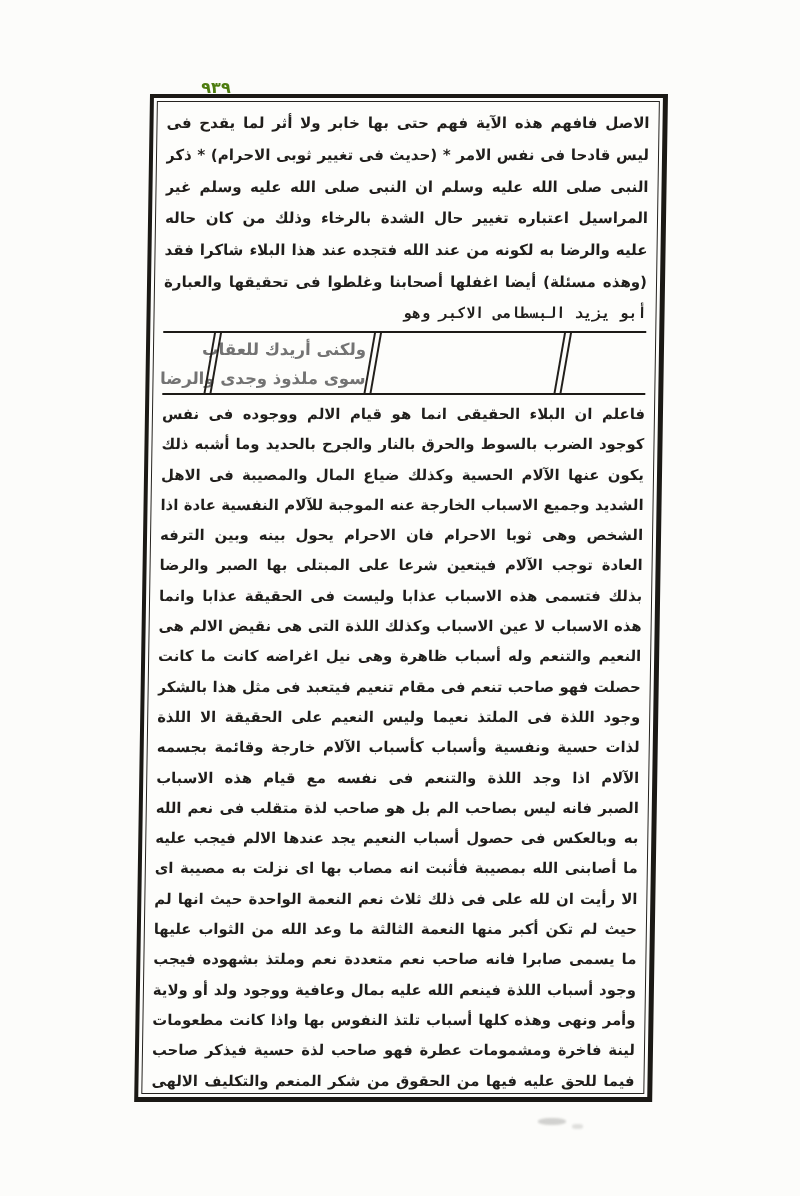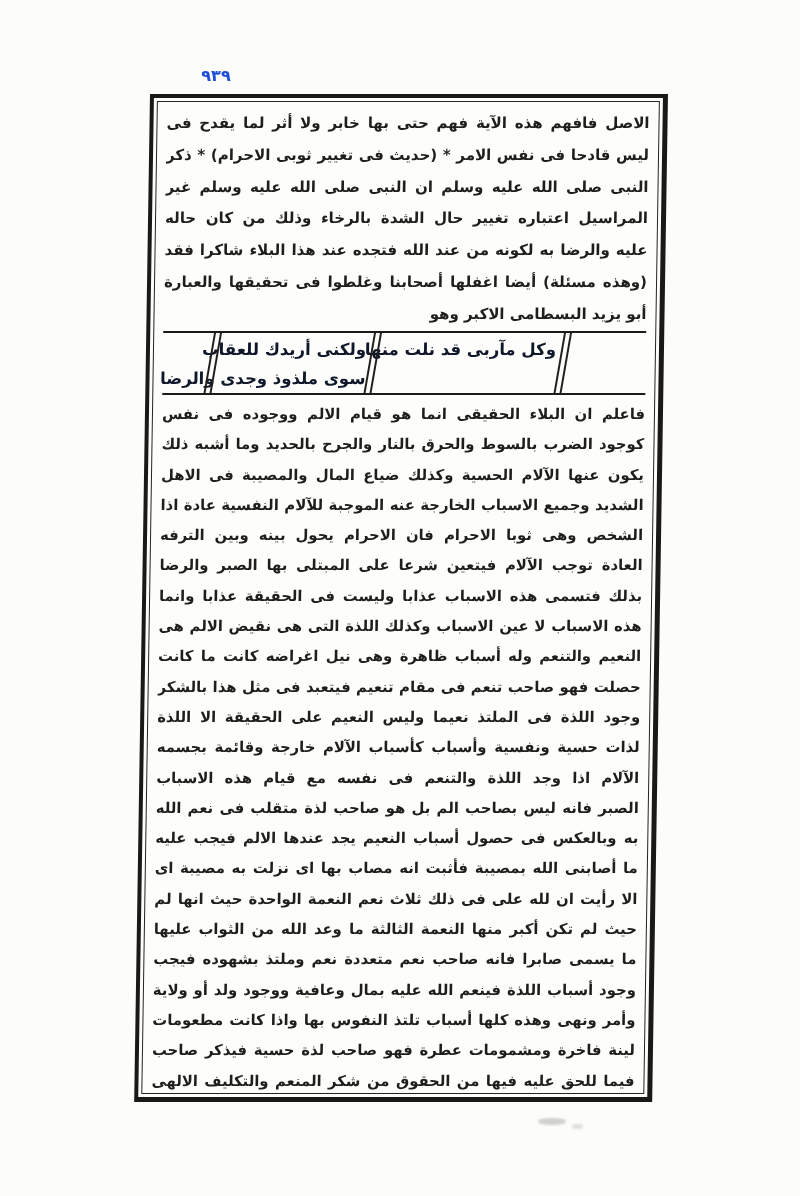--- a/index.html
+++ b/index.html
@@ -12,28 +12,28 @@
     font-family: "DejaVu Sans", sans-serif;
   }
   .page {
     position: relative;
     width: 800px;
     height: 1196px;
     color: #1f1d1a;
   }
   .page-number {
     position: absolute;
-    top: 66px;
+    top: 78px;
     left: 196px;
     width: 40px;
     font-size: 16px;
     font-weight: 700;
     letter-spacing: 2px;
     text-align: center;
-    color: #1d4ed8;
+    color: #4d7c0f;
   }
   
   .frame {
     position: absolute;
     left: 150px;
     top: 94px;
     width: 518px;
     height: 1008px;
     box-sizing: border-box;
     border: 4px solid #1b1915;
@@ -60,21 +60,21 @@
     white-space: normal;
     font-weight: 700;
     color: #201e1b;
   }
   .intro { padding-top: 6px; height: 223px; }
   .intro .tline {
     font-size: 15px;
     line-height: 31.8px;
     height: 31.8px;
   }
-  .intro .tline:last-child { text-align-last: right; }
+  .intro .tline:last-child { text-align-last: right; font-family: Liberation Mono, monospace; }
 
   
   .poem-band {
     box-sizing: border-box;
     height: 64px;
     border-top: 2.6px solid #1d1b17;
     border-bottom: 2.6px solid #1d1b17;
     display: flex;
     align-items: stretch;
   }
@@ -94,21 +94,21 @@
   }
   .poem-cell.first { width: 176px; }
   .poem-cell.second { width: 146px; }
   .poem-line {
     font-size: 16.5px;
     font-weight: 700;
     line-height: 28.5px;
     height: 28.5px;
     text-align: right;
     white-space: nowrap;
-    color: #0f172a;
+    color: #737373;
   }
   .poem-cell.first .poem-line:nth-child(2) { padding-right: 8px; }
 
   .body-sec { padding-top: 4px; }
   .body-sec .tline {
     font-size: 14.8px;
     line-height: 30.3px;
     height: 30.3px;
   }
 
@@ -139,21 +139,20 @@
           <div class="tline">المراسيل اعتباره تغيير حال الشدة بالرخاء وذلك من كان حاله البلاء الذى يوجب للمؤمن الصبر</div>
           <div class="tline">عليه والرضا به لكونه من عند الله فتجده عند هذا البلاء شاكرا فقد عامل البلاء بما لا يستحقه</div>
           <div class="tline">(وهذه مسئلة) أيضا اغفلها أصحابنا وغلطوا فى تحقيقها والعبارة عنها واحتجوا فى ذلك بما قاله</div>
           <div class="tline">أبو يزيد البسطامى الاكبر وهو</div>
         </div>
 
       <div class="poem-band">
         <div class="poem-spacer-right"></div>
         <div class="vbar"></div>
         <div class="poem-cell first">
-            <div class="poem-line">وكل مآربى قد نلت منها</div>
           </div>
         <div class="vbar"></div>
         <div class="poem-cell second">
             <div class="poem-line">ولكنى أريدك للعقاب</div>
             <div class="poem-line">سوى ملذوذ وجدى والرضا</div>
           </div>
         <div class="vbar"></div>
       </div>
 
       <div class="body-sec">

